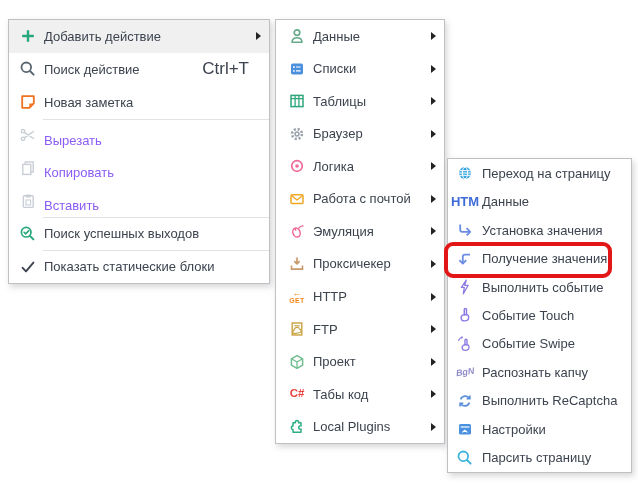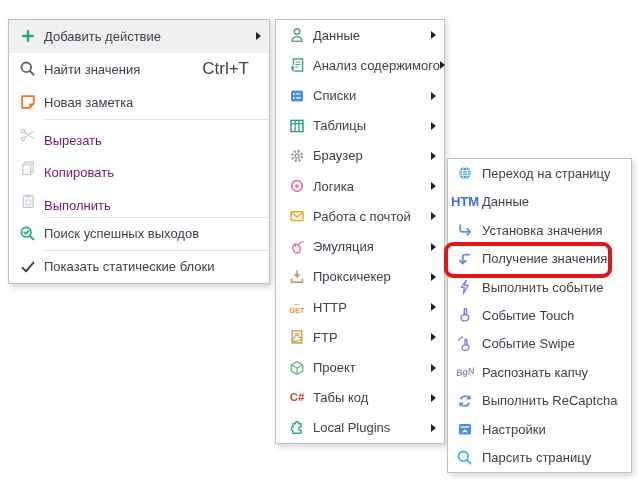--- a/index.html
+++ b/index.html
@@ -16,21 +16,21 @@
   #menu-main{left:8px;top:19px;width:262px;height:265px;}
   #menu-categories{left:275px;top:19px;width:170px;height:425px;}
   #menu-tabs{left:447px;top:158px;width:185px;height:315px;z-index:2;}
   .row{flex:1 1 0;display:flex;align-items:center;position:relative;min-height:0;}
   #menu-main .row{padding:0 8px 0 9px;}
   #menu-categories .row{padding:0 8px 0 11px;}
   #menu-tabs .row{padding:0 8px 0 7px;}
   .ic{width:20px;flex:0 0 20px;height:18px;display:flex;align-items:center;justify-content:center;margin-right:6px;}
   #menu-tabs .ic{margin-right:7px;}
   .label{font-size:13px;color:#3c434e;white-space:nowrap;}
-  .disabled .label{color:#701a75;margin-top:10px;}
+  .disabled .label{color:#8b5cf6;margin-top:10px;}
   .shortcut{margin-left:auto;margin-right:12px;font-size:17px;color:#3c434e;}
   .caret{margin-left:auto;width:0;height:0;border-left:5px solid #232323;
          border-top:4px solid transparent;border-bottom:4px solid transparent;flex:0 0 auto;}
   .hl{background:#f0f0f1;}
   .sep::before{content:"";position:absolute;top:0;left:34px;right:0;height:1px;background:#e2e2e4;}
   svg{display:block;}
   .txticon{font-weight:bold;line-height:1;}
   .get-icon{display:flex;flex-direction:column;align-items:center;color:#f5891c;}
   .get-icon .arr{font-size:9px;line-height:7px;font-weight:bold;}
   .get-icon .txt{font-size:7px;letter-spacing:.3px;}
@@ -56,21 +56,21 @@
       <span class="label">Добавить действие</span>
       <span class="caret"></span>
     </div>
     <div class="row">
       <span class="ic">
         <svg width="18" height="18" viewBox="0 0 18 18">
           <circle cx="7.3" cy="7.3" r="4.8" stroke="#5b6770" stroke-width="1.8" fill="none"></circle>
           <path d="M11 11l3.6 3.6" stroke="#5b6770" stroke-width="2" stroke-linecap="round"></path>
         </svg>
       </span>
-      <span class="label">Найти значения</span>
+      <span class="label">Поиск действие</span>
       <span class="shortcut">Ctrl+T</span>
     </div>
     <div class="row">
       <span class="ic">
         <svg width="18" height="18" viewBox="0 0 18 18">
           <path d="M3.2 3.2h11.6v7.2l-4.4 4.4H3.2z" fill="#fff" stroke="#f0731f" stroke-width="1.8" stroke-linejoin="round"></path>
           <path d="M14.8 10.4l-4.4 4.4v-4.4z" fill="#f0731f"></path>
         </svg>
       </span>
       <span class="label">Новая заметка</span>
@@ -95,21 +95,21 @@
       <span class="label">Копировать</span>
     </div>
     <div class="row disabled">
       <span class="ic">
         <svg width="18" height="18" viewBox="0 0 18 18">
           <rect x="4.4" y="3.8" width="9.8" height="11.6" rx="1" stroke="#c9ced6" stroke-width="1.4" fill="#fff"></rect>
           <rect x="6.8" y="2.6" width="5" height="2.8" rx="0.6" fill="#c9ced6"></rect>
           <rect x="7" y="8" width="4.6" height="5" stroke="#c9ced6" stroke-width="1.1" fill="none"></rect>
         </svg>
       </span>
-      <span class="label">Выполнить</span>
+      <span class="label">Вставить</span>
     </div>
     <div class="row sep">
       <span class="ic">
         <svg width="18" height="18" viewBox="0 0 18 18">
           <circle cx="7.2" cy="7.2" r="4.8" stroke="#27a77c" stroke-width="1.7" fill="none"></circle>
           <path d="M5.1 7.3l1.6 1.6 3.1-3.3" stroke="#27a77c" stroke-width="1.6" fill="none" stroke-linecap="round"></path>
           <path d="M10.9 10.9l3.5 3.5" stroke="#27a77c" stroke-width="2" stroke-linecap="round"></path>
         </svg>
       </span>
       <span class="label">Поиск успешных выходов</span>
@@ -125,31 +125,20 @@
   </div>
 <div id="menu-categories" class="menu">
     <div class="row">
       <span class="ic">
         <svg width="18" height="18" viewBox="0 0 18 18">
           <circle cx="9" cy="5.6" r="2.8" stroke="#68a98b" stroke-width="1.7" fill="none"></circle>
           <path d="M4 15.2c.2-3 2.3-4.5 5-4.5s4.8 1.5 5 4.5z" stroke="#68a98b" stroke-width="1.6" fill="none" stroke-linejoin="round"></path>
         </svg>
       </span>
       <span class="label">Данные</span>
-      <span class="caret"></span>
-    </div>
-    <div class="row">
-      <span class="ic">
-        <svg width="18" height="18" viewBox="0 0 18 18">
-          <rect x="5.4" y="3" width="9.2" height="12" stroke="#4aa787" stroke-width="1.5" fill="#fff"></rect>
-          <path d="M7.4 6h5.2M7.4 8.5h5.2M7.4 11h3" stroke="#4aa787" stroke-width="1.1"></path>
-          <rect x="3" y="9.6" width="3.2" height="5.4" fill="#4aa787" stroke="#fff" stroke-width="0.8"></rect>
-        </svg>
-      </span>
-      <span class="label">Анализ содержимого</span>
       <span class="caret"></span>
     </div>
     <div class="row">
       <span class="ic">
         <svg width="18" height="18" viewBox="0 0 18 18">
           <rect x="3" y="3.4" width="12" height="11.2" rx="1.8" fill="#4a90dd"></rect>
           <circle cx="5.9" cy="7" r="0.9" fill="#fff"></circle>
           <circle cx="5.9" cy="10.9" r="0.9" fill="#fff"></circle>
           <path d="M8 7h4.6M8 10.9h4.6" stroke="#fff" stroke-width="1.2"></path>
         </svg>

